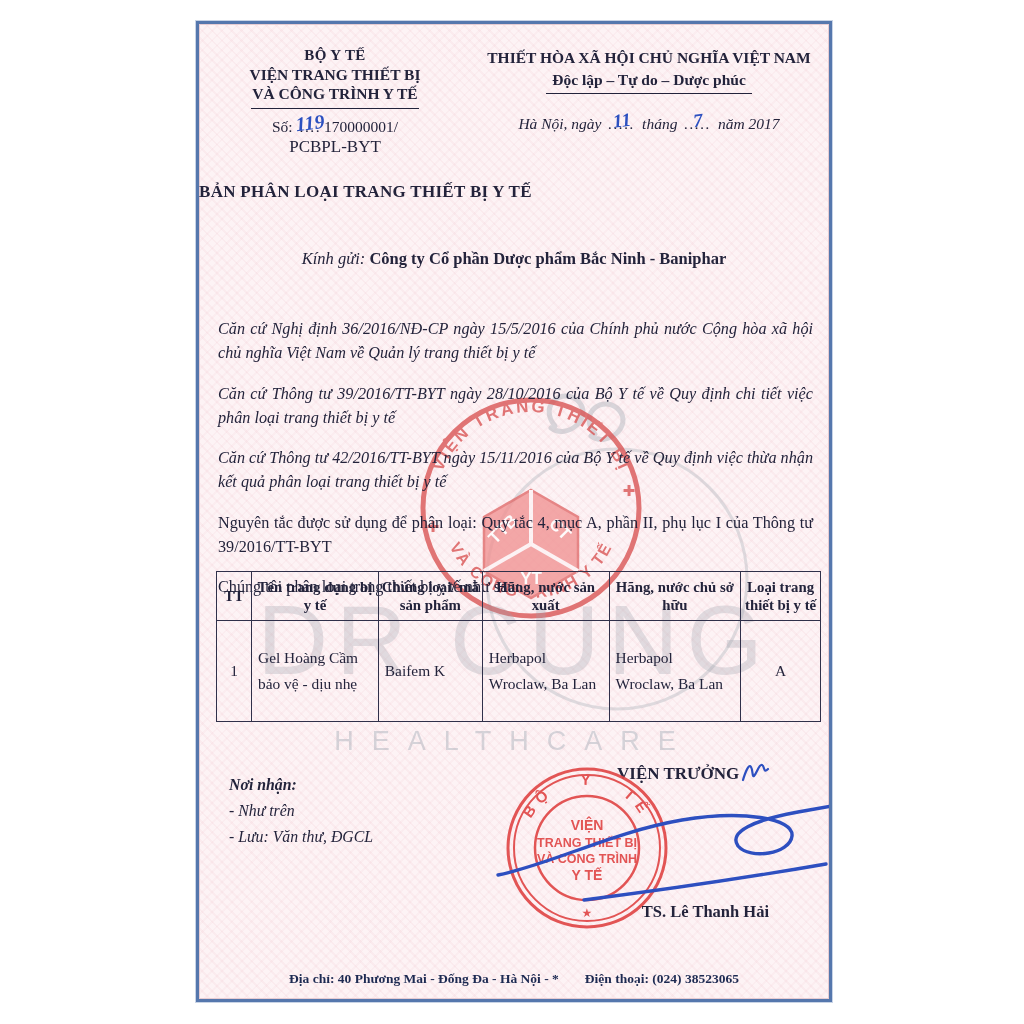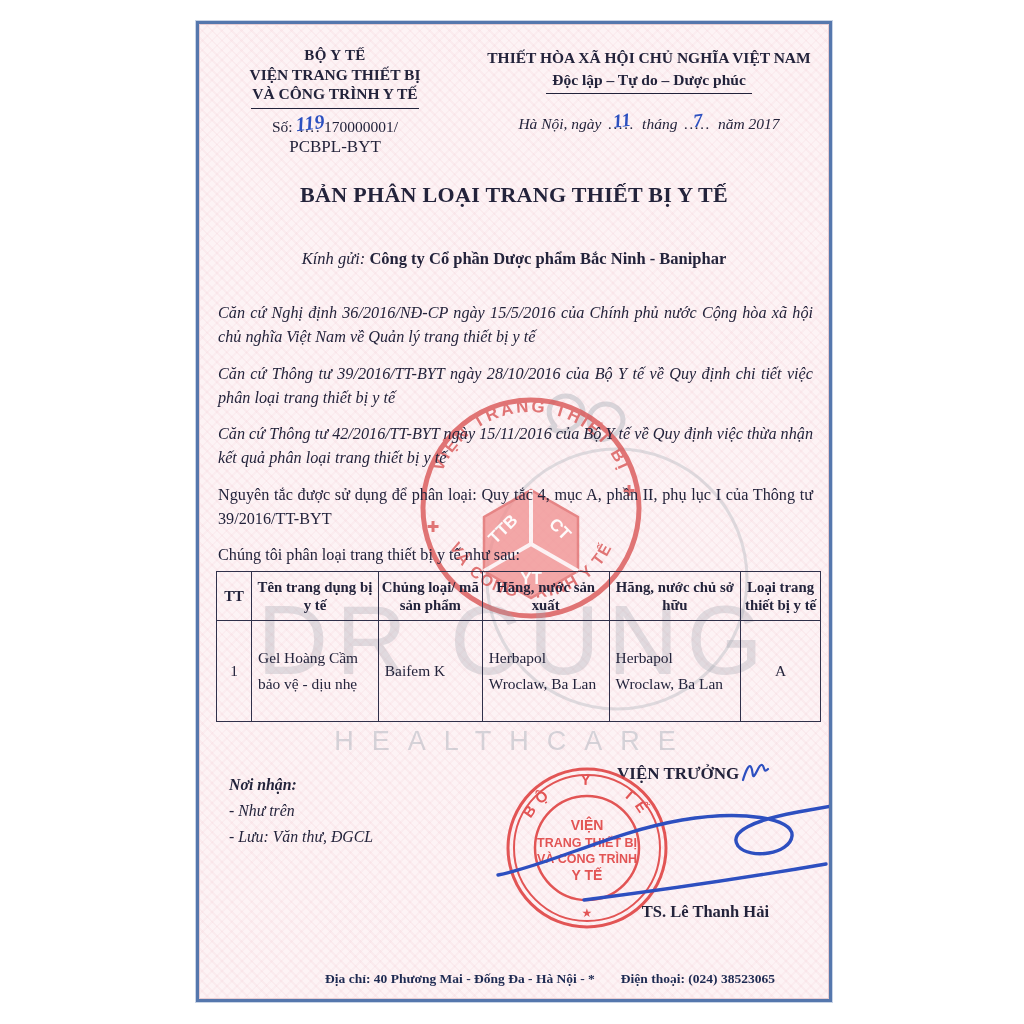--- a/index.html
+++ b/index.html
@@ -24,28 +24,28 @@
   .hr2{font-size:15.5px;font-weight:bold;display:inline-block;border-bottom:1.6px solid #23233b;
        padding:0 6px 3px;margin-top:2px;}
   .date-line{font-style:italic;font-size:15.5px;margin-top:20px;}
   
   .hw-wrap{position:relative;display:inline-block;padding:0 3px;}
   .hw-dots{letter-spacing:1.5px;}
   .hw-num{position:absolute;left:50%;top:50%;transform:translate(-50%,-62%) rotate(-7deg);
           color:#2c50c0;font-size:20px;font-style:italic;font-weight:bold;white-space:nowrap;}
   .hw-sm{font-size:19px;}
   
-  .doc-title{position:absolute;top:158px;left:0;width:100%;text-align:center;
-             font-weight:bold;font-size:22px;letter-spacing:.3px;}
+  .doc-title{position:absolute;top:158px;left:0;width:100%;text-align:left;
+             font-weight:bold;font-size:17px;letter-spacing:.3px;}
   .recipient{position:absolute;top:225px;left:0;width:100%;text-align:center;font-size:16.5px;}
   .recipient .lbl{font-style:italic;}
   .recipient .val{font-weight:bold;}
   
   .paras{position:absolute;top:277px;left:19px;right:16px;}
-  .paras p{font-size:16.2px;line-height:1.5;text-align:justify;margin:0 0 12px;}
+  .paras p{font-size:16.2px;line-height:1.5;text-align:justify;margin:16px 0 12px;}
   .paras p.it{font-style:italic;}
   
   table.doc-table{position:absolute;top:547px;left:17px;width:605px;border-collapse:collapse;
                   table-layout:fixed;background:transparent;}
   .doc-table th,.doc-table td{border:1.7px solid #30304a;}
   .doc-table th{font-size:14.8px;font-weight:bold;padding:3px 2px;height:42px;text-align:center;line-height:1.25;}
   .doc-table td{font-size:15.4px;padding:6px 6px;height:88px;vertical-align:middle;text-align:left;line-height:1.7;}
   .doc-table td.c{text-align:center;}
   
   .wm-drcung{position:absolute;top:560px;left:0;width:100%;text-align:center;
@@ -60,21 +60,21 @@
   .noi-nhan{position:absolute;left:30px;top:748px;font-size:15.8px;line-height:1.65;}
   .nn-lbl{font-weight:bold;font-style:italic;}
   .nn-item{font-style:italic;}
   .sig-title{position:absolute;left:418px;top:737px;font-weight:bold;font-size:17px;white-space:nowrap;}
   .sig-title svg{vertical-align:-4px;margin-left:2px;}
   .stamp-box{position:absolute;left:304px;top:740px;}
   .big-sig{position:absolute;left:293px;top:756px;}
   .sig-name{position:absolute;left:330px;top:878px;width:240px;text-align:right;
             font-weight:bold;font-size:16.5px;}
   .footer{position:absolute;bottom:12px;left:0;width:100%;text-align:center;
-          font-weight:bold;font-size:13.5px;color:#1d2a52;padding-left:36px;}
+          font-weight:bold;font-size:13.5px;color:#1d2a52;}
   .footer .gap{display:inline-block;width:26px;}
 </style>
 </head>
 <body>
 
 <div class="page">
 
   <svg class="gray-wm" width="330" height="340" viewBox="0 0 330 340">
     <circle cx="180" cy="205" r="130" fill="none" stroke="rgba(185,188,195,.45)" stroke-width="3"></circle>
     <path d="M118,52 C100,30 128,12 142,28 C156,44 130,66 114,54 M158,60 C140,38 168,20 182,36 C196,52 170,74 154,62" fill="none" stroke="rgba(185,188,195,.55)" stroke-width="5" stroke-linecap="round"></path>

